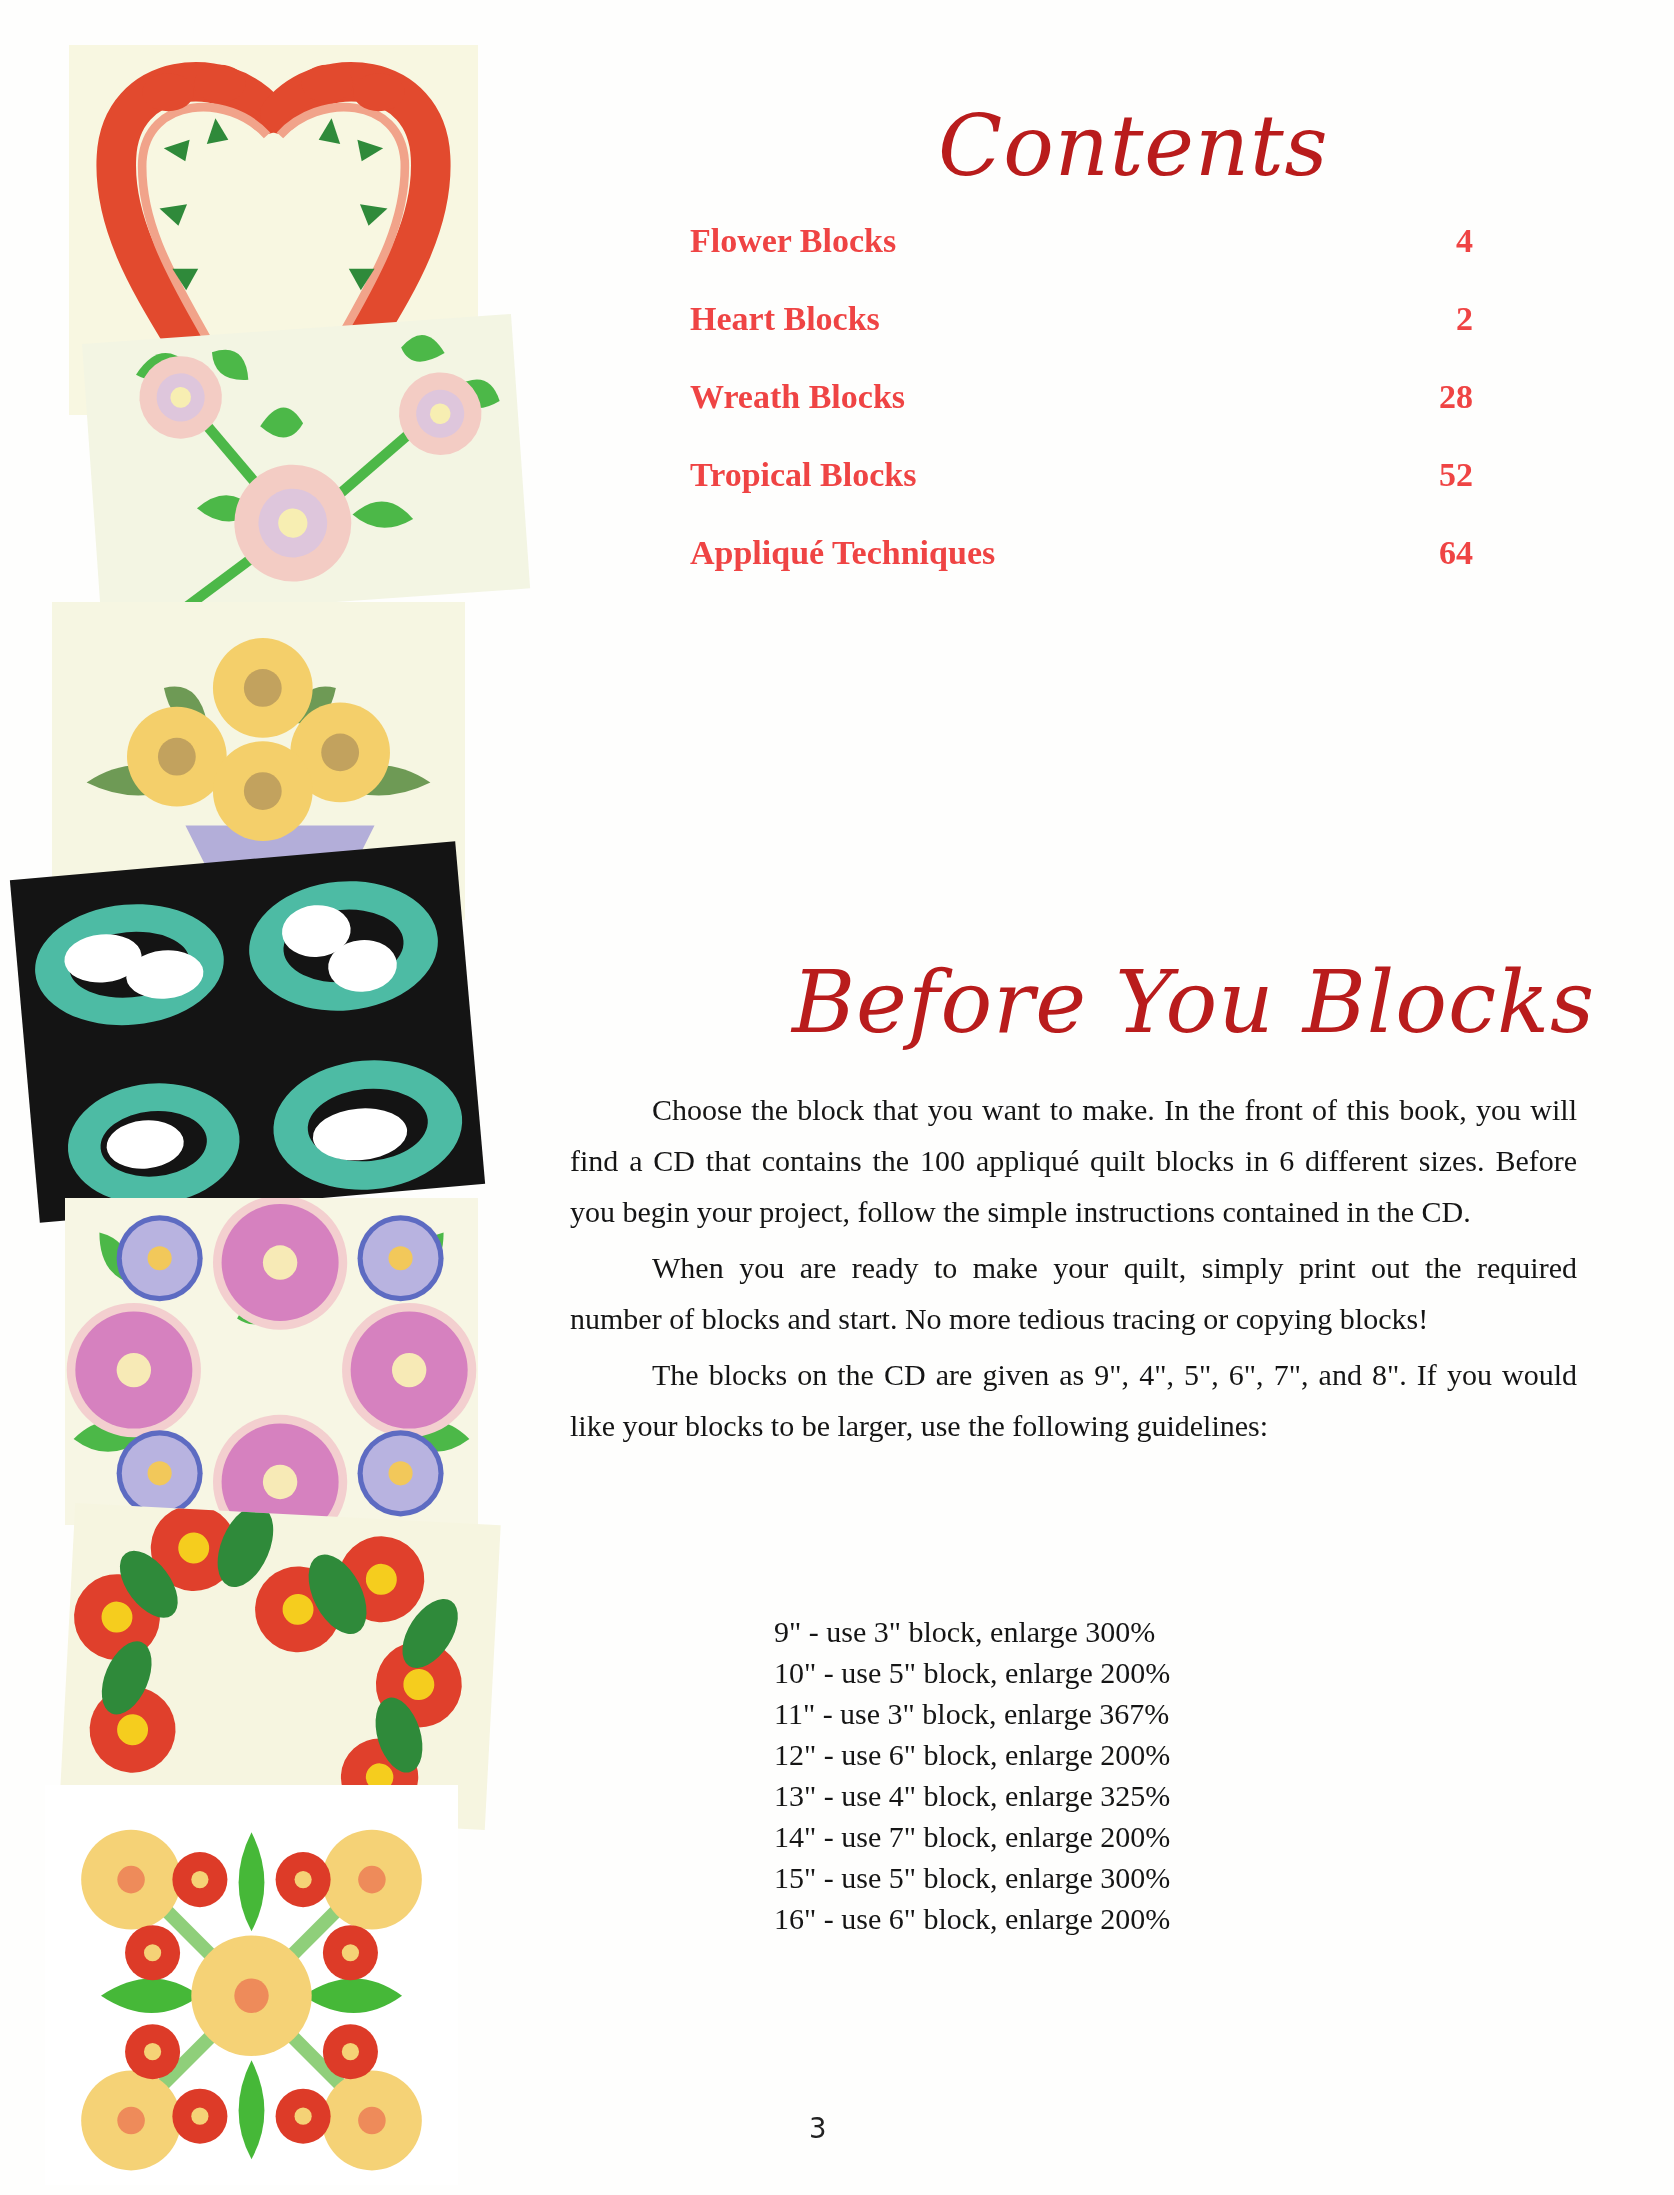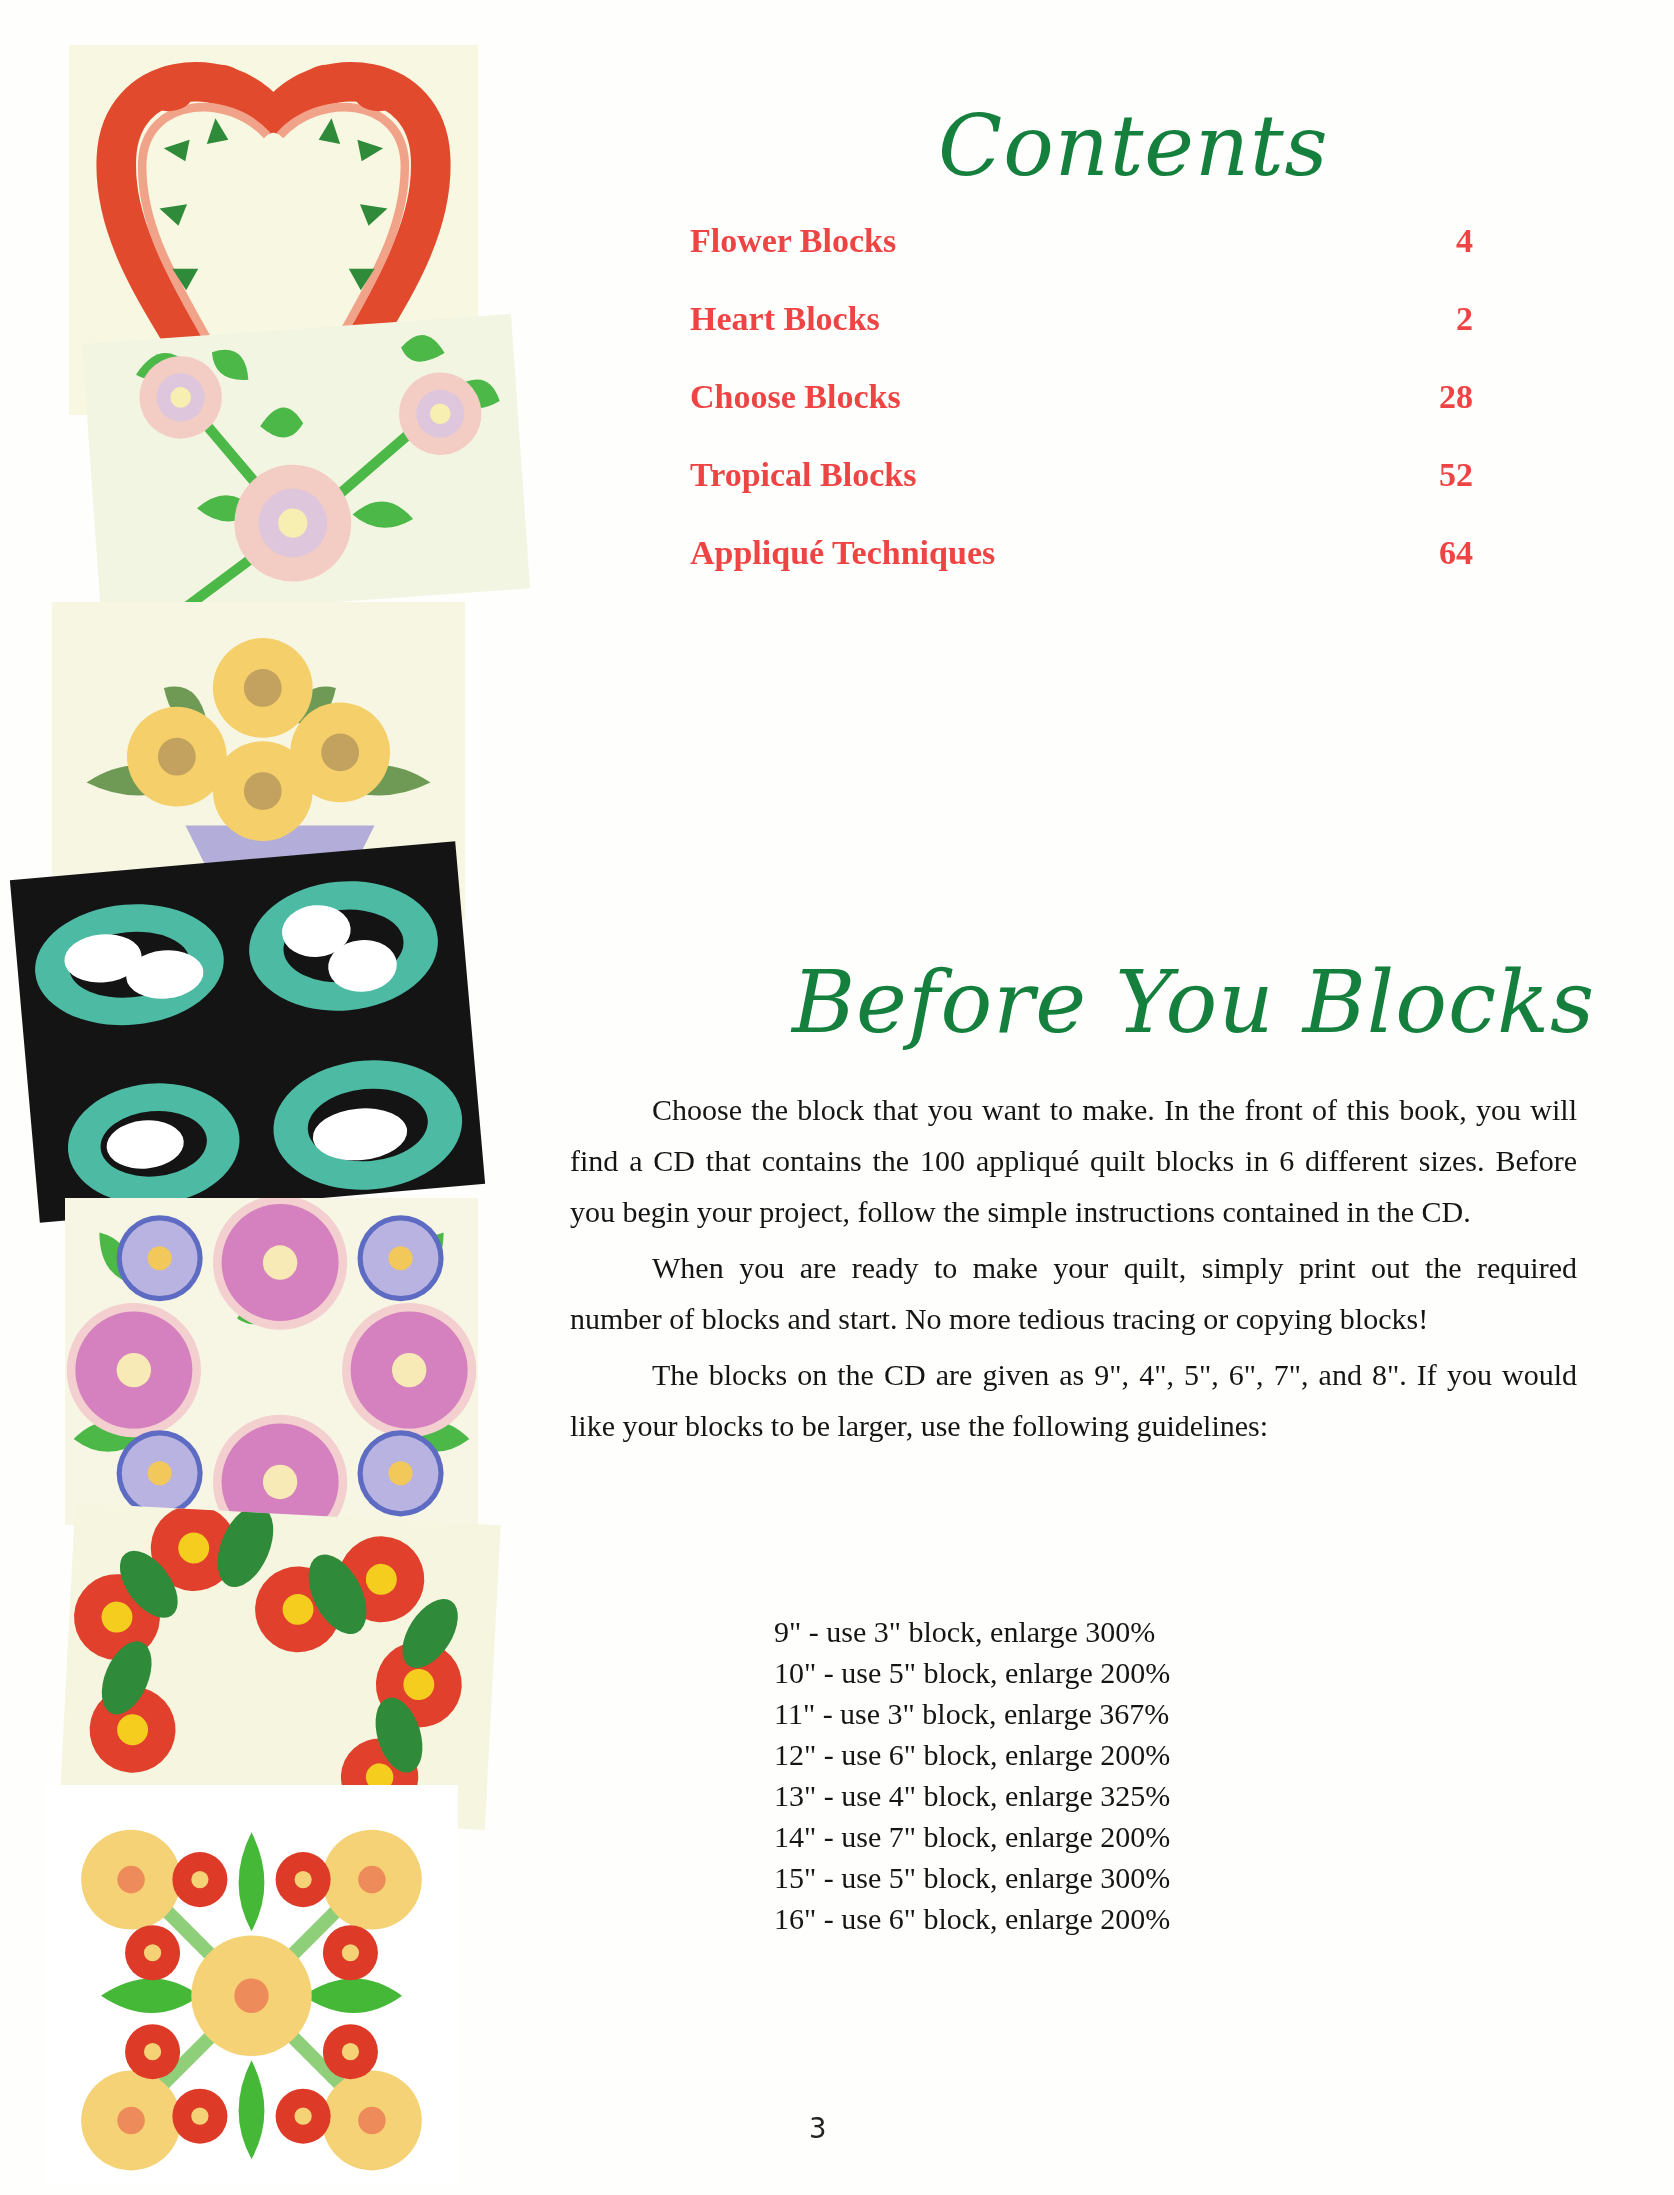--- a/index.html
+++ b/index.html
@@ -18,21 +18,21 @@
     #q-tropic  { left: 24px;  top: 860px; width: 447px; height: 344px; background: #141414; transform: rotate(-5deg); }
     #q-wreath  { left: 65px;  top: 1198px; width: 413px; height: 327px; background: #f7f6e4; }
     #q-red     { left: 67px;  top: 1514px; width: 426px; height: 305px; background: #f6f5e0; transform: rotate(3deg); }
     #q-yellow  { left: 45px;  top: 1785px; width: 413px; height: 400px; background: #ffffff; }
 
     
     .h-script {
       position: absolute; margin: 0;
       font-family: "DejaVu Serif", "Liberation Serif", serif;
       font-style: italic; font-weight: normal;
-      color: #15803d; letter-spacing: 0.9px;
+      color: #b91c1c; letter-spacing: 0.9px;
     }
     #contents-title { left: 938px; top: 95px; font-size: 84px; line-height: 103px; }
     #before-title   { left: 792px;  top: 951px; font-size: 86px; line-height: 103px; }
 
     .toc { position: absolute; left: 690px; top: 222px; width: 783px; }
     .toc-row {
       display: flex; justify-content: space-between; align-items: baseline;
       height: 78px;
       font-family: "Liberation Serif", serif; font-weight: bold;
       font-size: 34px; color: #ef4444;
@@ -304,21 +304,21 @@
 <div class="toc">
   <div class="toc-row">
     <span>Flower Blocks</span>
     <span>4</span>
   </div>
   <div class="toc-row">
     <span>Heart Blocks</span>
     <span>2</span>
   </div>
   <div class="toc-row">
-    <span>Choose Blocks</span>
+    <span>Wreath Blocks</span>
     <span>28</span>
   </div>
   <div class="toc-row">
     <span>Tropical Blocks</span>
     <span>52</span>
   </div>
   <div class="toc-row">
     <span>Appliqué Techniques</span>
     <span>64</span>
   </div>

